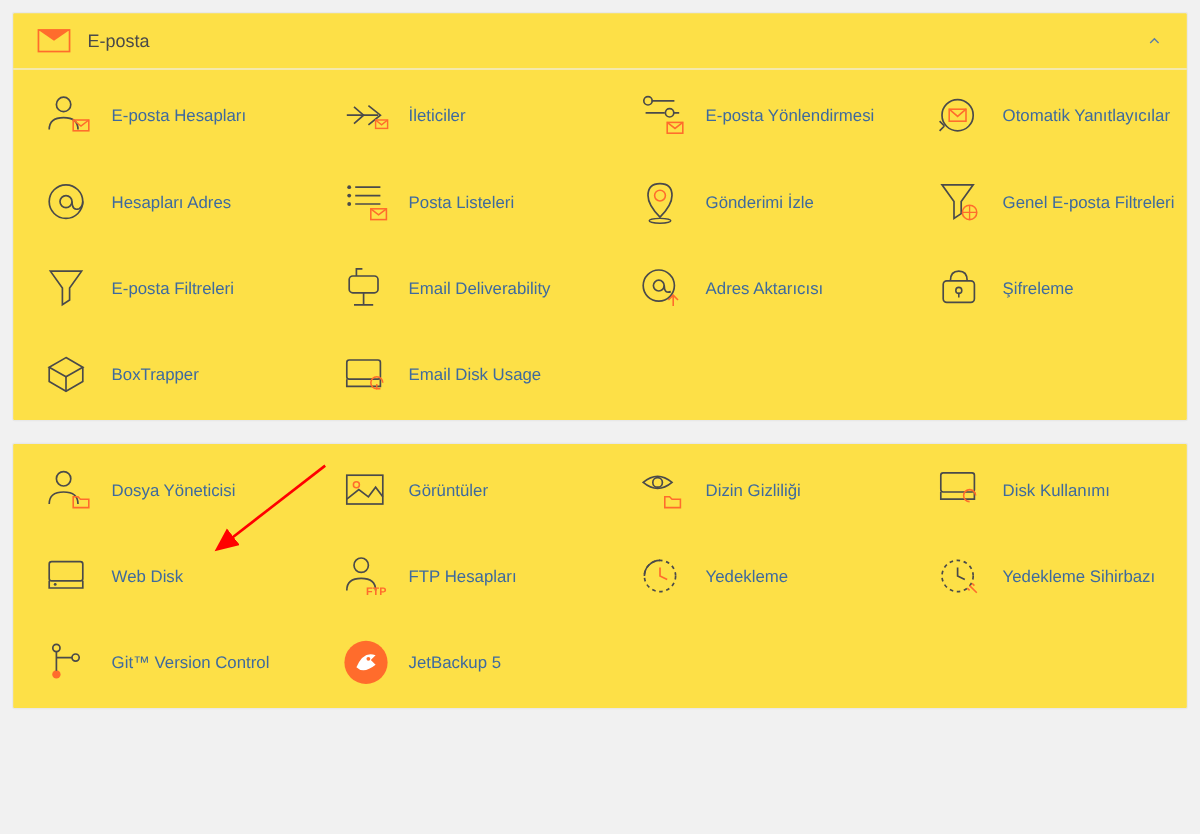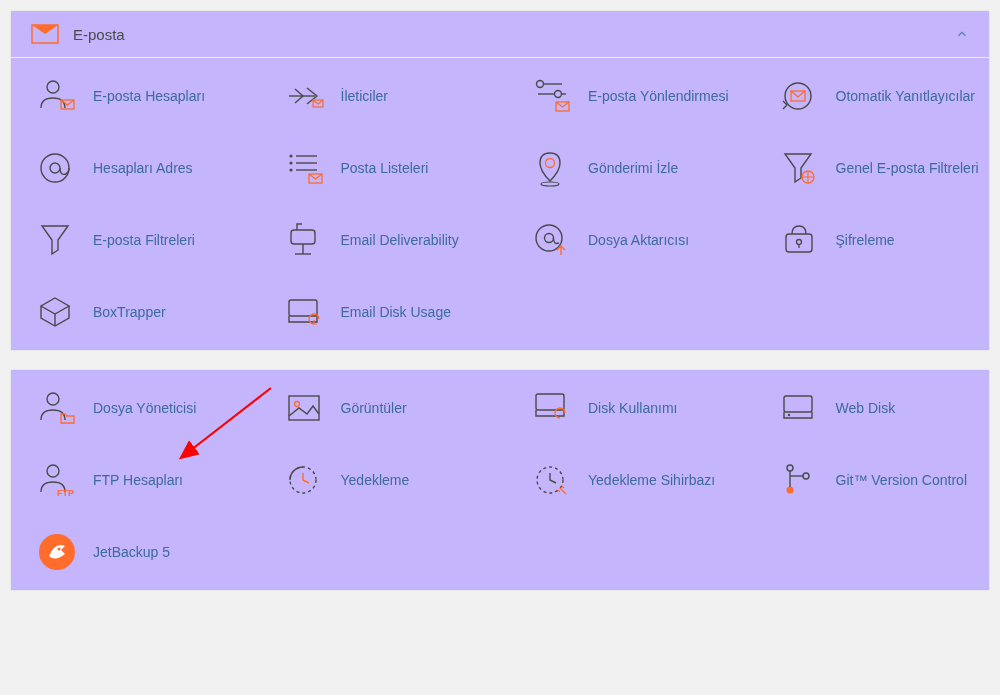--- a/index.html
+++ b/index.html
@@ -6,21 +6,21 @@
   body {
     margin: 0;
     padding: 10px;
     background: #f1f1f1;
     font-family: -apple-system, BlinkMacSystemFont, "Segoe UI", Arial, sans-serif;
     font-size: 14px;
     color: #333;
     width: 1000px;
   }
   .panel {
-    background: #c4b5fd;
+    background: #fde047;
     border: 1px solid #e8e8e8;
     border-radius: 2px;
     margin-bottom: 18px;
   }
   .panel-header {
     display: flex;
     align-items: center;
     padding: 12px 20px;
     border-bottom: 1px solid #eee;
     cursor: pointer;
@@ -222,21 +222,21 @@
 
       <div class="item">
         <span class="ico">
           <svg width="40" height="36" viewBox="0 0 40 36">
             <circle cx="17" cy="16" r="13" fill="none" stroke="#4a4a4a" stroke-width="1.4"></circle>
             <circle cx="17" cy="16" r="4.5" fill="none" stroke="#4a4a4a" stroke-width="1.4"></circle>
             <path d="M21.5 16 Q21.5 23 27 21" fill="none" stroke="#4a4a4a" stroke-width="1.4"></path>
             <path d="M29 33 L29 24 M25 28 L29 24 L33 28" fill="none" stroke="#ff6c2c" stroke-width="1.3"></path>
           </svg>
         </span>
-        <span class="lbl">Dosya Aktarıcısı</span>
+        <span class="lbl">Adres Aktarıcısı</span>
       </div>
 
 
       <div class="item">
         <span class="ico">
           <svg width="40" height="36" viewBox="0 0 40 36">
             <rect x="6" y="12" width="26" height="18" rx="3" fill="none" stroke="#4a4a4a" stroke-width="1.4"></rect>
             <path d="M12 12 Q12 4 19 4 Q26 4 26 12" fill="none" stroke="#4a4a4a" stroke-width="1.4"></path>
             <circle cx="19" cy="20" r="2.5" fill="none" stroke="#4a4a4a" stroke-width="1.3"></circle>
             <path d="M19 22 L19 26" stroke="#4a4a4a" stroke-width="1.3"></path>
@@ -301,20 +301,30 @@
         <span class="ico">
           <svg width="40" height="32" viewBox="0 0 40 32">
             <rect x="4" y="4" width="30" height="24" fill="none" stroke="#4a4a4a" stroke-width="1.4"></rect>
             <circle cx="12" cy="12" r="2.5" fill="none" stroke="#ff6c2c" stroke-width="1.3"></circle>
             <path d="M4 24 L14 16 L22 22 L28 14 L34 22" fill="none" stroke="#4a4a4a" stroke-width="1.4"></path>
           </svg>
         </span>
         <span class="lbl">Görüntüler</span>
       </div>
 
+      <div class="item">
+        <span class="ico">
+          <svg width="40" height="36" viewBox="0 0 40 36">
+            <path d="M4 12 Q16 2 28 12 Q16 22 4 12 Z" fill="none" stroke="#4a4a4a" stroke-width="1.4"></path>
+            <circle cx="16" cy="12" r="4" fill="none" stroke="#4a4a4a" stroke-width="1.4"></circle>
+            <path d="M22 24 L22 33 L35 33 L35 26 L28 26 L26 24 Z" fill="none" stroke="#ff6c2c" stroke-width="1.3"></path>
+          </svg>
+        </span>
+        <span class="lbl">Dizin Gizliliği</span>
+      </div>
 
       <div class="item">
         <span class="ico">
           <svg width="40" height="36" viewBox="0 0 40 36">
             <rect x="4" y="4" width="28" height="16" rx="2" fill="none" stroke="#4a4a4a" stroke-width="1.4"></rect>
             <path d="M4 20 L4 26 L32 26 L32 20" fill="none" stroke="#4a4a4a" stroke-width="1.4"></path>
             <path d="M28 28 A5 5 0 1 1 33 23" fill="none" stroke="#ff6c2c" stroke-width="1.3"></path>
           </svg>
         </span>
         <span class="lbl">Disk Kullanımı</span>

